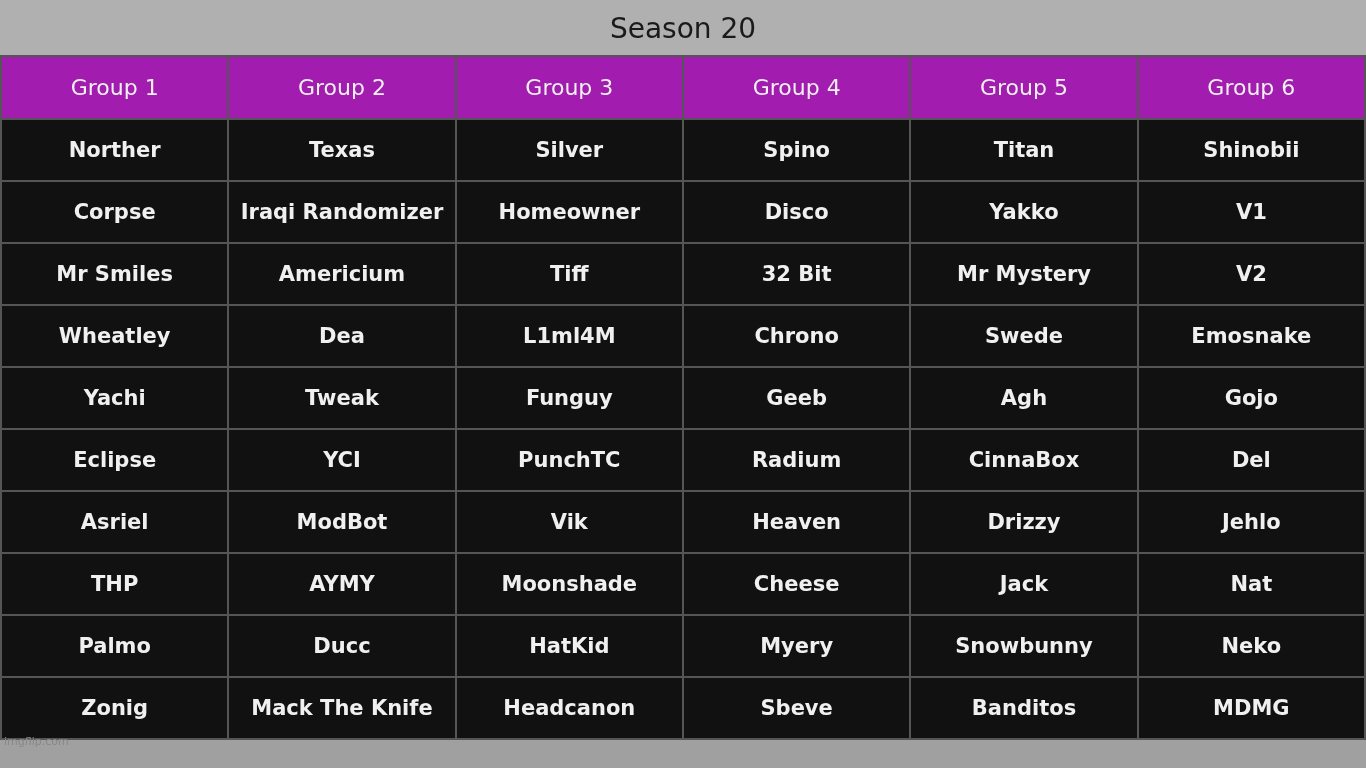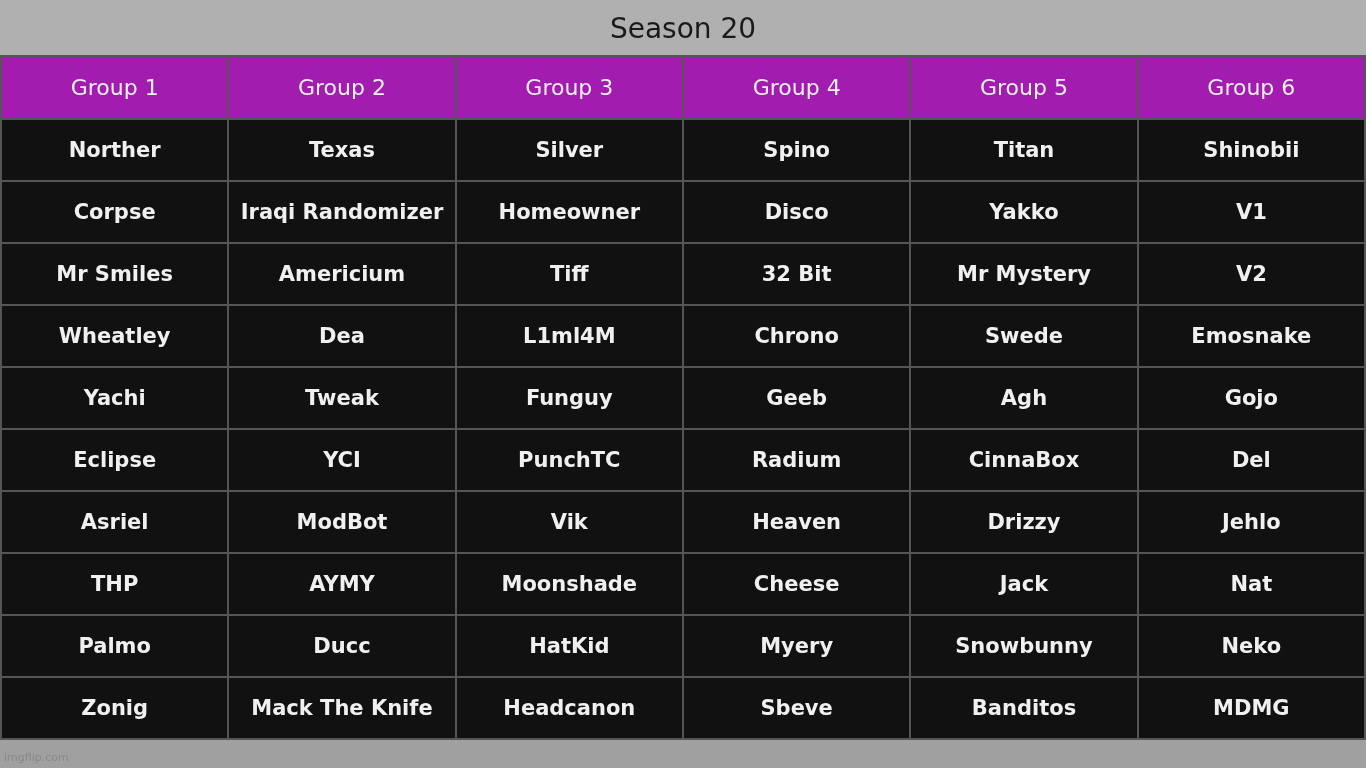--- a/index.html
+++ b/index.html
@@ -58,21 +58,21 @@
       color: #f0f0f0;
       font-size: 21px;
       font-weight: bold;
       text-align: center;
       padding: 18px 8px;
       border: 2px solid #555;
     }
 
     .watermark {
       position: fixed;
-      bottom: 4px;
+      bottom: 20px;
       left: 4px;
       font-size: 11px;
       color: #888;
     }
   </style>
 </head>
 <body>
 
 <div class="page-container">
   <div class="title">Season 20</div>

